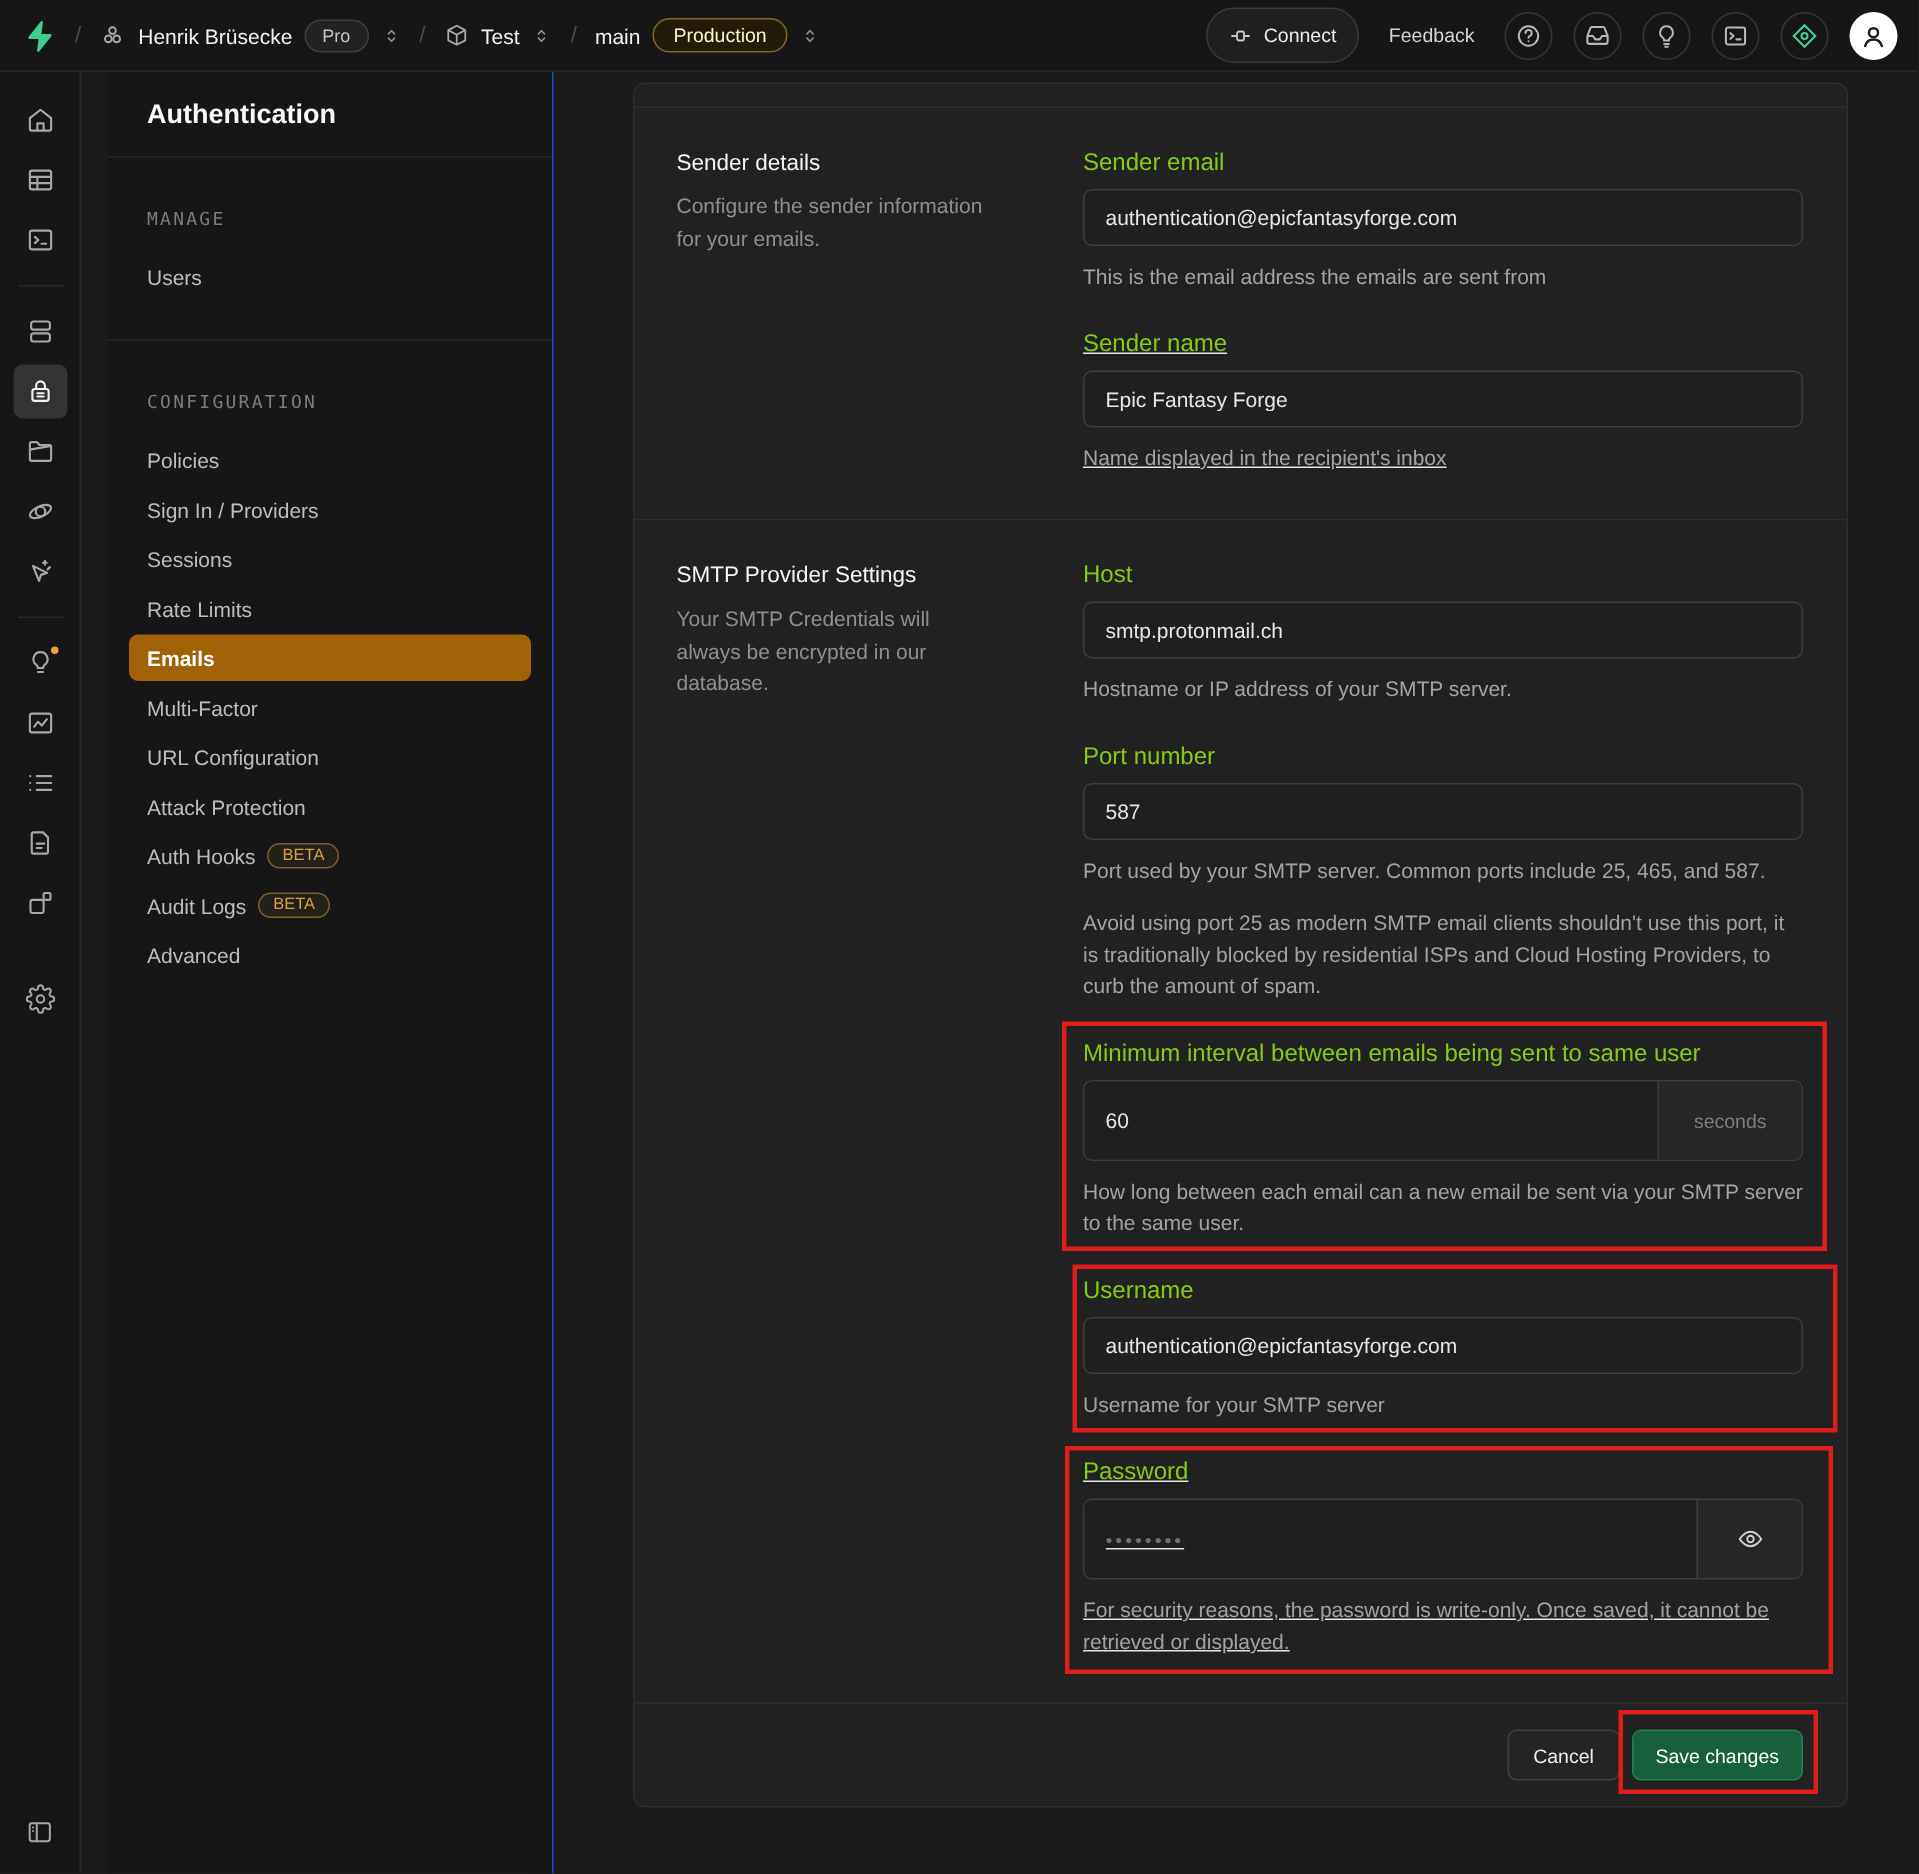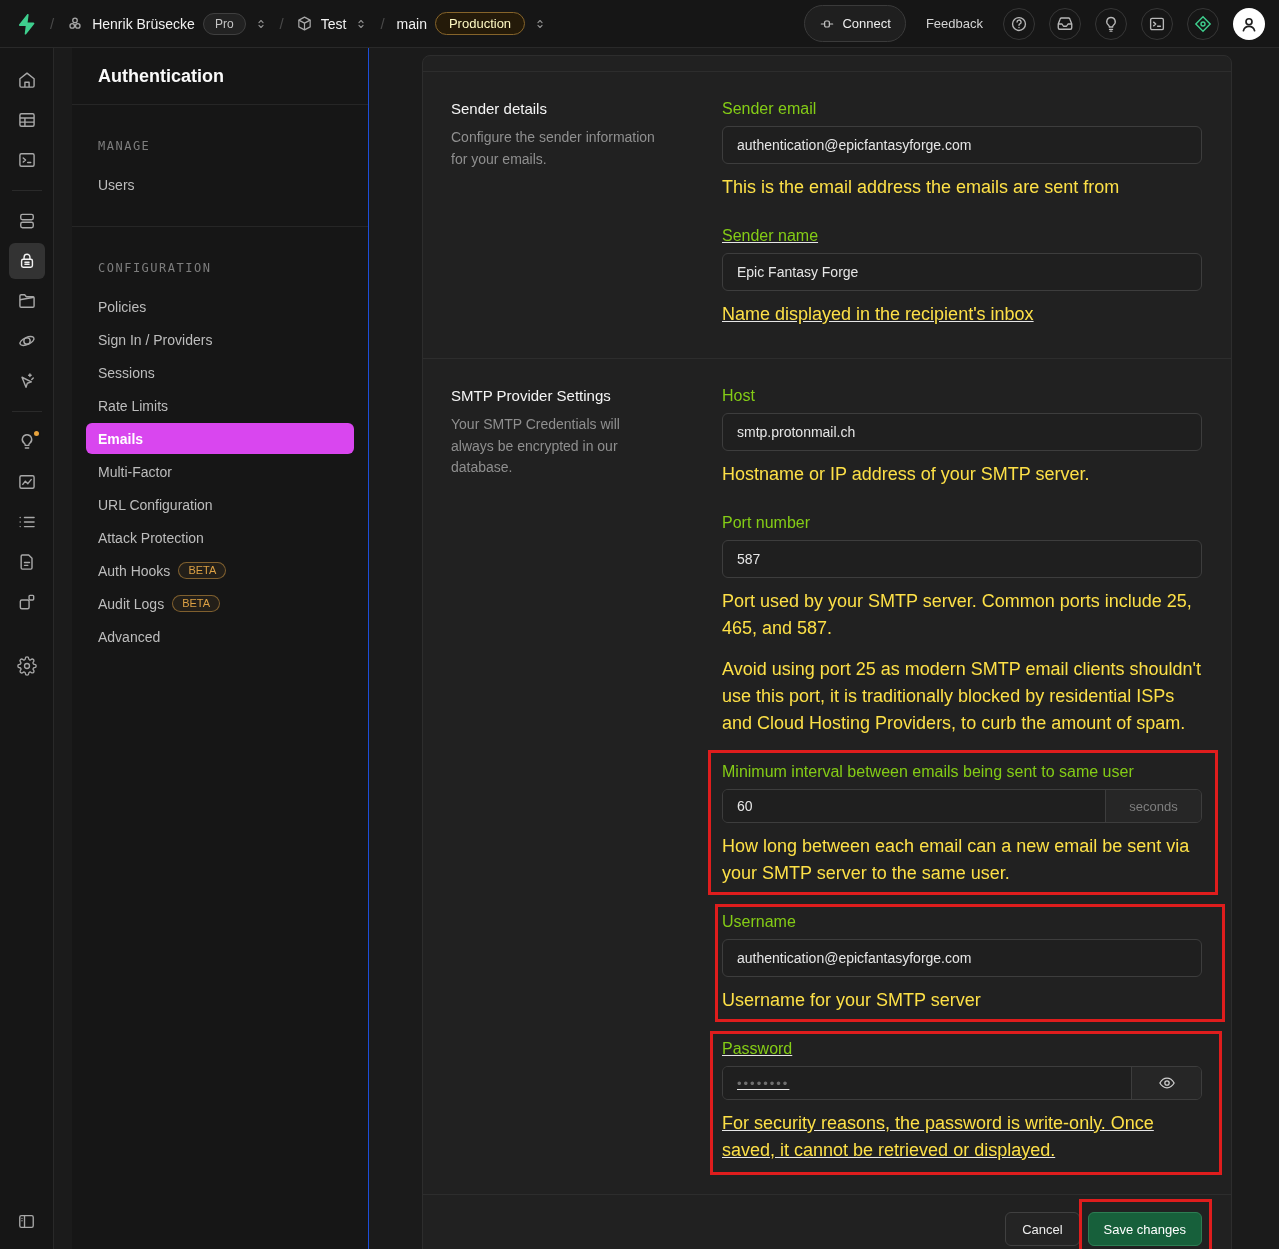--- a/index.html
+++ b/index.html
@@ -78,21 +78,21 @@
   }
   .nav-heading {
     font-family:"DejaVu Sans Mono", monospace; font-size:12px; letter-spacing:1.5px;
     color:#7d7d7d; padding:0 0 0 26px; margin:34px 0 16px;
   }
   .nav-item {
     margin:0 14px; height:31px; padding:0 0 0 12px; border-radius:6px;
     display:flex; align-items:center; gap:8px;
     font-size:14px; color:#bdbdbd; cursor:pointer; margin-bottom:2px;
   }
-  .nav-item.active { background:#d946ef; color:#ffffff; font-weight:700; }
+  .nav-item.active { background:#a16207; color:#ffffff; font-weight:700; }
   .sidebar-div { border-top:1px solid #262626; margin-top:26px; }
   .beta-pill {
     font-size:11px; color:#dba044; border:1px solid rgba(219,160,68,.5);
     background:rgba(219,160,68,.07); border-radius:999px; padding:2px 9px; line-height:1;
   }
 
   
   .main {
     position:absolute; top:48px; left:351px; right:0; bottom:0;
     background:#1b1b1b; overflow:hidden;
@@ -109,24 +109,24 @@
   .section-title { font-size:15px; font-weight:400; color:#f5f5f5; margin-bottom:10px; }
   .section-desc { font-size:14px; color:#8f8f8f; line-height:1.55; }
   .field { margin-bottom:26px; }
   .field:last-child { margin-bottom:0;text-decoration:underline; }
   .field-label { display:block; font-size:16px; color:#84cc16; margin-bottom:8px; }
   .text-input {
     width:100%; height:38px; background:#1f1f1f; border:1px solid #3d3d3d;
     border-radius:6px; padding:0 14px; color:#e6e6e6; font-size:14px;
     font-family:"Liberation Sans", sans-serif; outline:none;
   }
-  .helper { margin-top:10px; font-size:18px; color:#fde047; line-height:1.5; }
+  .helper { margin-top:10px; font-size:14px; color:#a3a3a3; line-height:1.5; }
   .helper + .helper { margin-top:14px; }
   .input-group {
-    display:flex; height:34px; border:1px solid #3d3d3d; border-radius:6px; overflow:hidden;
+    display:flex; height:54px; border:1px solid #3d3d3d; border-radius:6px; overflow:hidden;
   }
   .input-group .text-input { border:none; border-radius:0; flex:1; height:100%; }
   .input-addon {
     background:#262626; border-left:1px solid #3d3d3d; color:#7e7e7e;
     font-size:13px; display:flex; align-items:center; justify-content:center;
   }
   .addon-seconds { width:96px; }
   .addon-eye { width:70px; color:#cfcfcf; cursor:pointer; }
   .pw-input { color:#6f6f6f; font-size:13px; letter-spacing:2px; }
 

